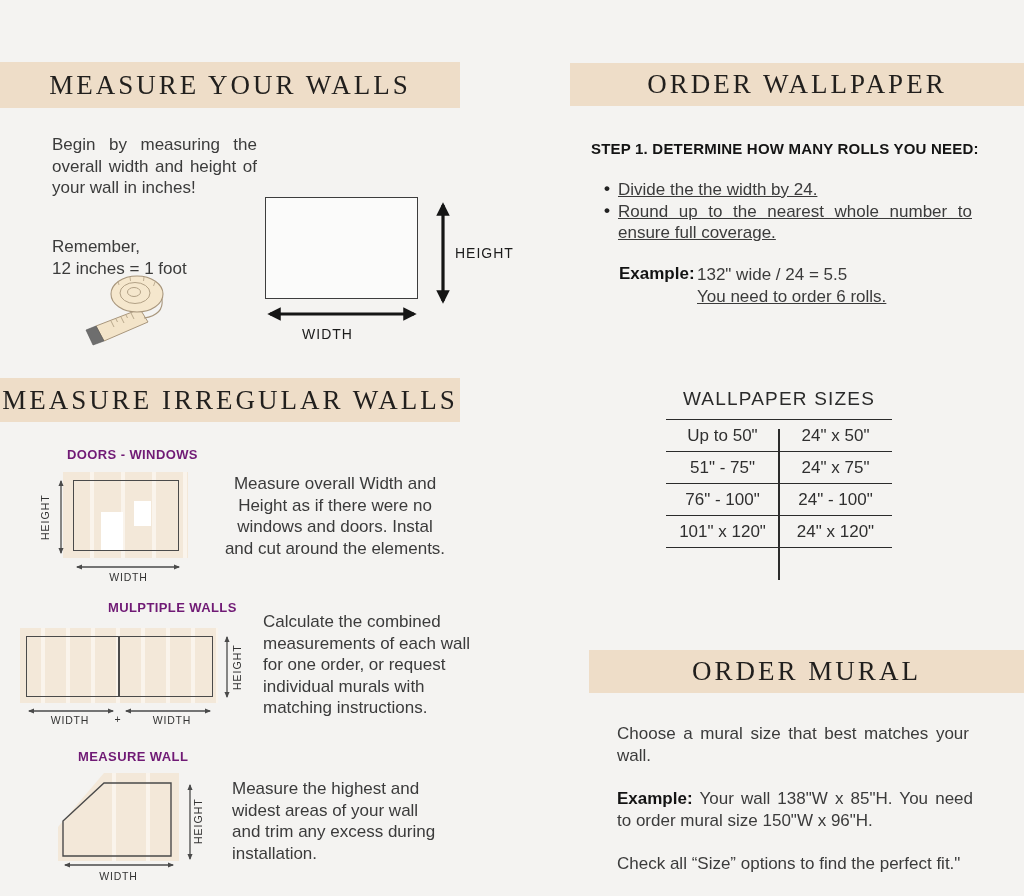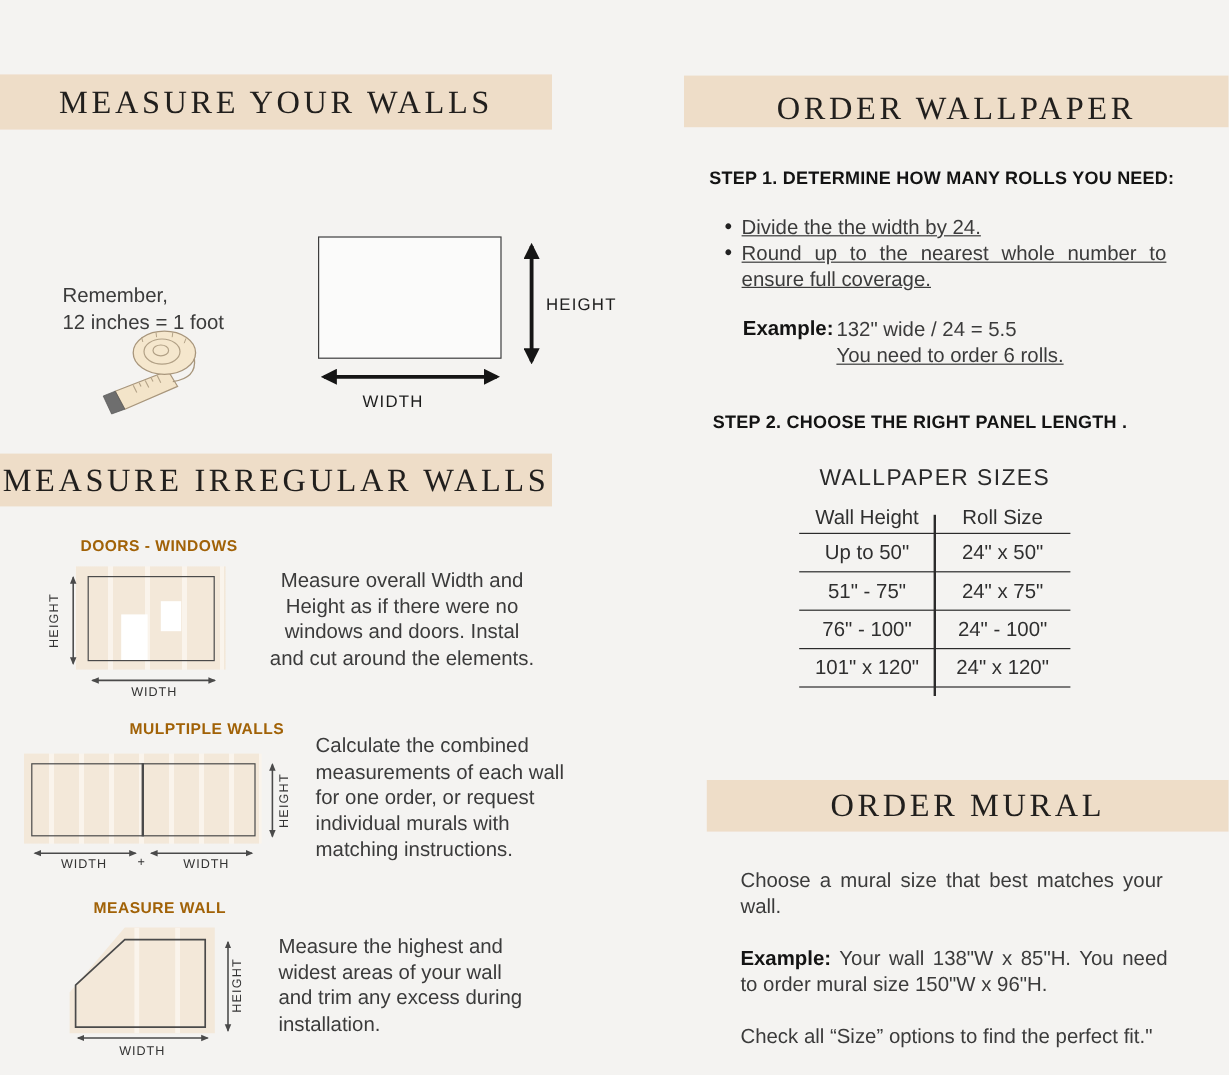--- a/index.html
+++ b/index.html
@@ -11,21 +11,21 @@
   .abs { position:absolute; }
   .banner {
     position:absolute; background:#eeddc8; display:flex; align-items:center; justify-content:center;
   }
   .banner span {
     font-family:"Liberation Serif", serif; font-weight:500; font-size:27px;
     letter-spacing:3px; color:#211f1d; white-space:nowrap;
   }
   .body-txt { font-size:17px; line-height:21.5px; color:#3b3b3b; }
   .just { text-align:justify; }
-  .mini-head { font-size:13px; font-weight:700; letter-spacing:0.4px; color:#a16207; white-space:nowrap; }
+  .mini-head { font-size:13px; font-weight:700; letter-spacing:0.4px; color:#701a75; white-space:nowrap; }
   .step-head { font-size:15px; font-weight:700; color:#131313; letter-spacing:0.2px; white-space:nowrap; }
   .vlabel {
     writing-mode:vertical-rl; transform:rotate(180deg);
     font-size:10.5px; letter-spacing:1px; color:#333; text-align:center;
   }
   .mlabel { font-size:10.5px; letter-spacing:0.8px; color:#333; text-align:center; }
   .big-label { font-size:14px; letter-spacing:1px; color:#1c1c1c; }
   .stripes-a { background:repeating-linear-gradient(90deg,#f3e8d9 0px,#f3e8d9 27px,#faf4ec 27px,#faf4ec 31px); }
   .stripes-b { background:repeating-linear-gradient(90deg,#f3e8d9 0px,#f3e8d9 21px,#faf4ec 21px,#faf4ec 25px); }
   .wall-outline { border:1.4px solid #4a4a4a; background:transparent; }
@@ -58,20 +58,21 @@
       </marker>
     </defs>
   </svg>
 
   
 
   <div class="banner" style="left:0; top:62px; width:460px; height:46px;">
     <span>MEASURE YOUR WALLS</span>
   </div>
 
+  <div class="abs body-txt just" style="left:52px; top:134px; width:205px;">Begin by measuring the overall width and height of your wall in inches!</div>
 
   <div class="abs body-txt" style="left:52px; top:236px;">
     <div>Remember,</div>
     <div>12 inches = 1 foot</div>
   </div>
 
   
   <svg class="abs" style="left:80px; top:266px;" width="110" height="84" viewBox="0 0 110 84">
     <path d="M16,60 L60,43 L68,56 L24,75 Z" fill="#f3e4c9" stroke="#a8967c" stroke-width="1"></path>
     <path d="M16,60 L24,75 L13,79 L6,64 Z" fill="#6e6e6e" stroke="#565656" stroke-width="0.6"></path>
@@ -165,49 +166,44 @@
   </svg>
   <div class="abs vlabel" style="left:192px; top:796px; height:50px;">HEIGHT</div>
   <svg class="abs" style="left:60px; top:858px;" width="118" height="14">
     <line x1="5" y1="7" x2="113" y2="7" stroke="#4a4a4a" stroke-width="1.3" marker-start="url(#ah-small)" marker-end="url(#ah-small)"></line>
   </svg>
   <div class="abs mlabel" style="left:86px; top:870px; width:65px;">WIDTH</div>
   <div class="abs body-txt" style="left:232px; top:778px; width:210px;">Measure the highest and widest areas of your wall and trim any excess during installation.</div>
 
   
 
-  <div class="banner" style="left:570px; top:63px; width:454px; height:43px;align-items:flex-end;">
+  <div class="banner" style="left:570px; top:63px; width:454px; height:43px;">
     <span>ORDER WALLPAPER</span>
   </div>
 
   <div class="abs step-head" style="left:591px; top:140px;">STEP 1. DETERMINE HOW MANY ROLLS YOU NEED:</div>
 
   <ul class="abs bullets body-txt" style="left:604px; top:179px; width:368px;">
     <li>Divide the the width by 24.</li>
     <li>Round up to the nearest whole number to ensure full coverage.</li>
   </ul>
 
   <div class="abs ex-row" style="left:619px; top:264px;">
     <span class="ex-label">Example:</span>
     <span class="ex-lines">
       <span style="display:block;">132" wide / 24 = 5.5</span>
       <span style="display:block;text-decoration:underline;">You need to order 6 rolls.</span>
     </span>
   </div>
 
-  <div class="abs step-head" style="left:594px; top:344px;">STEP 2. CHOOSE THE RIGHT PANEL LENGTH .</div>
 
   <div class="abs" style="left:664px; top:388px; width:230px; text-align:center; font-size:19px; letter-spacing:1.2px; color:#2a2a2a;">WALLPAPER SIZES</div>
 
   
   <div class="tbl" style="left:666px; top:419px; width:226px; border-bottom:1.6px solid #2b2b2b;">
-    <div class="tbl-row tbl-head" style="height:25px;">
-      <div class="tbl-cell">Wall Height</div>
-      <div class="tbl-cell">Roll Size</div>
-    </div>
     <div class="tbl-row" style="height:32px; border-top:1.6px solid #2b2b2b;">
       <div class="tbl-cell">Up to 50"</div>
       <div class="tbl-cell">24" x 50"</div>
     </div>
     <div class="tbl-row" style="height:32px; border-top:1.6px solid #2b2b2b;">
       <div class="tbl-cell">51" - 75"</div>
       <div class="tbl-cell">24" x 75"</div>
     </div>
     <div class="tbl-row" style="height:32px; border-top:1.6px solid #2b2b2b;">
       <div class="tbl-cell">76" - 100"</div>

